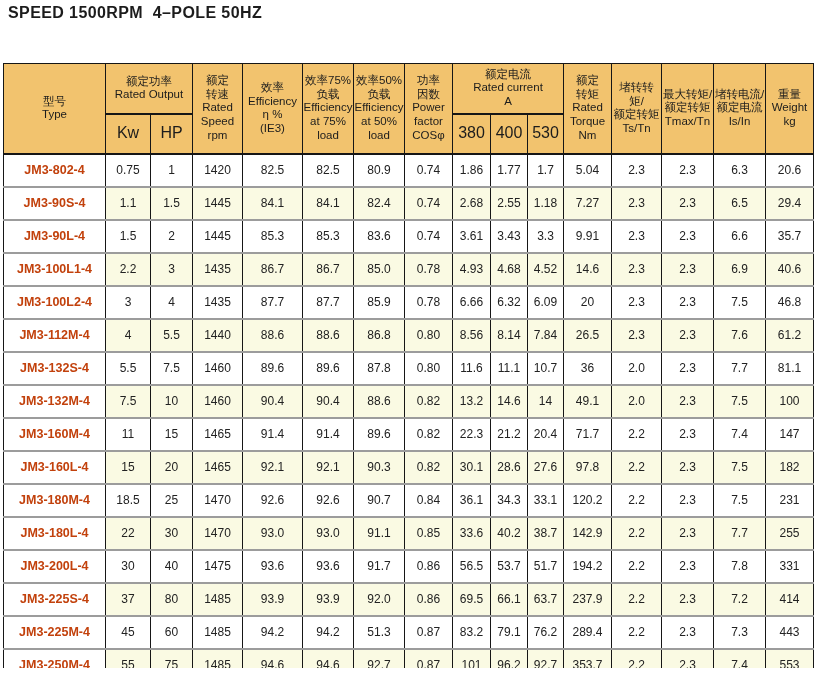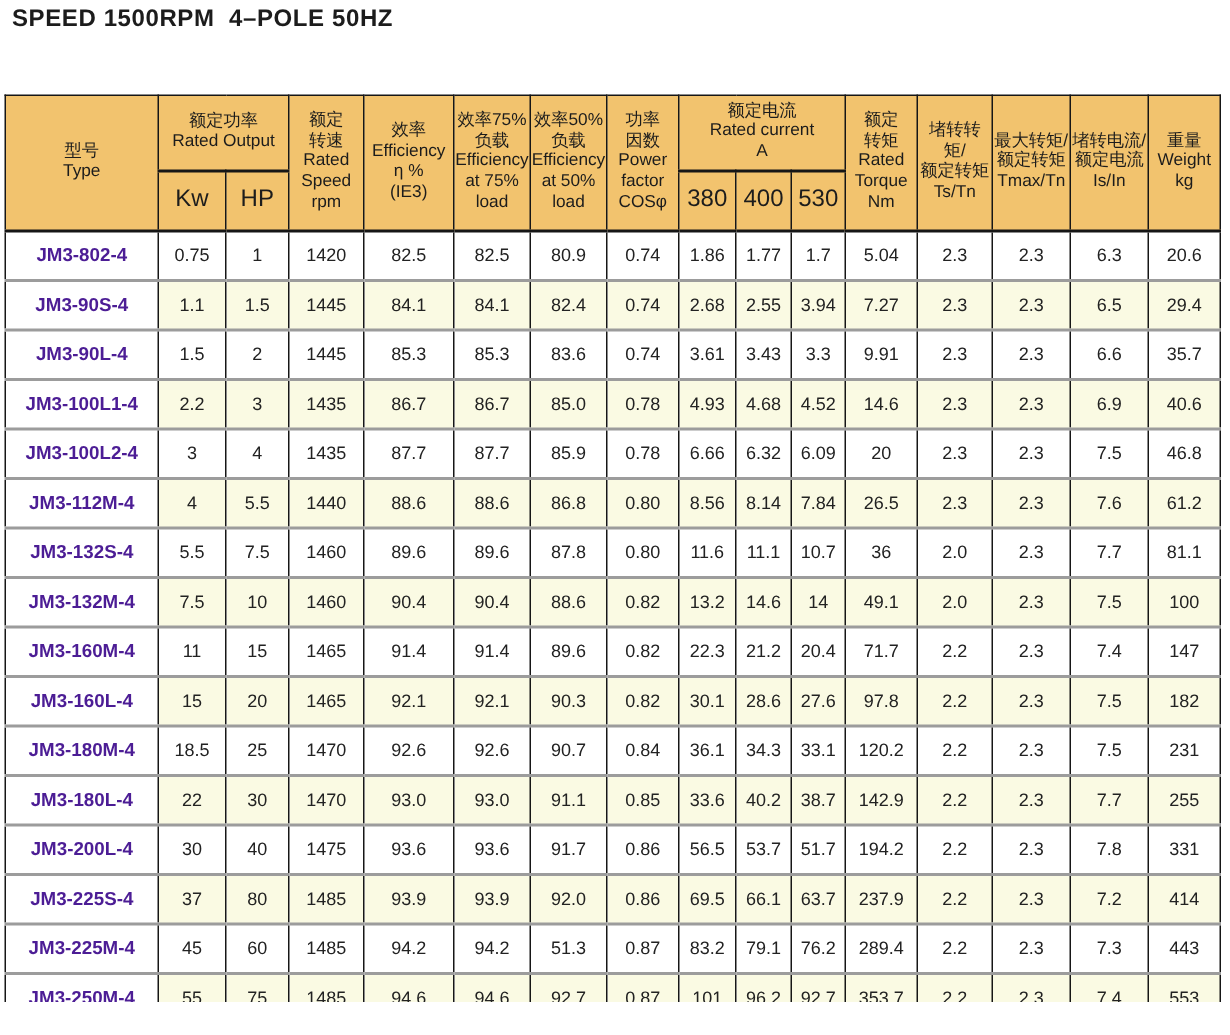--- a/index.html
+++ b/index.html
@@ -57,21 +57,21 @@
     vertical-align: middle;
     font-size: 12px;
     color: #222222;
     background: #ffffff;
     overflow: hidden;
     white-space: nowrap;
   }
   tbody td.type {
     font-weight: bold;
     font-size: 12.5px;
-    color: #4c1d95;
+    color: #c2410c;
     background: #ffffff;
   }
   tbody tr.alt td { background: #fafae3; }
   tbody tr.alt td.type { background: #ffffff; margin-top: 25px; }
   tbody tr.partial { height: 14px; }
   tbody tr.partial td { background: #ffffff; }
 </style>
 </head>
 <body>
 
@@ -180,21 +180,21 @@
           <td class="type">JM3-90S-4</td>
           <td>1.1</td>
           <td>1.5</td>
           <td>1445</td>
           <td>84.1</td>
           <td>84.1</td>
           <td>82.4</td>
           <td>0.74</td>
           <td>2.68</td>
           <td>2.55</td>
-          <td>3.94</td>
+          <td>1.18</td>
           <td>7.27</td>
           <td>2.3</td>
           <td>2.3</td>
           <td>6.5</td>
           <td>29.4</td>
         </tr>
         <tr>
           <td class="type">JM3-90L-4</td>
           <td>1.5</td>
           <td>2</td>

